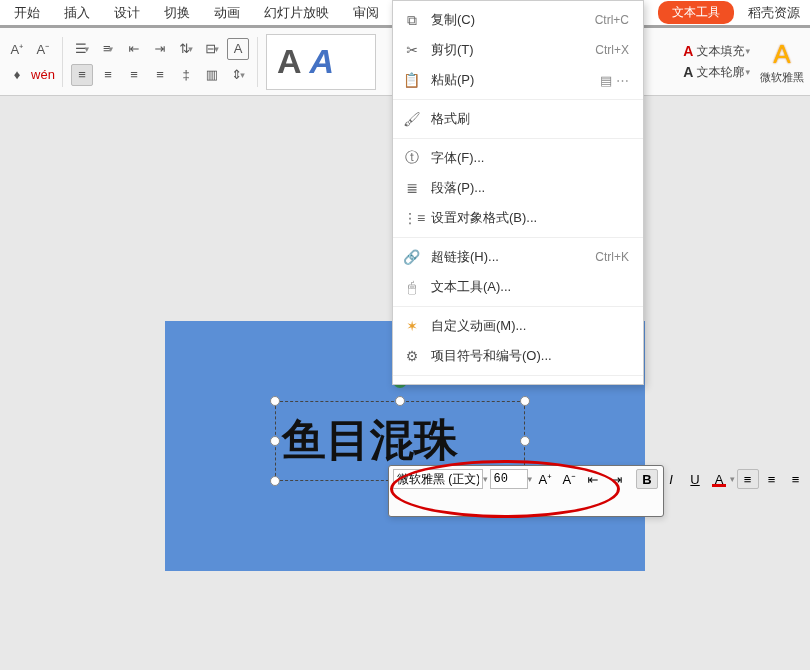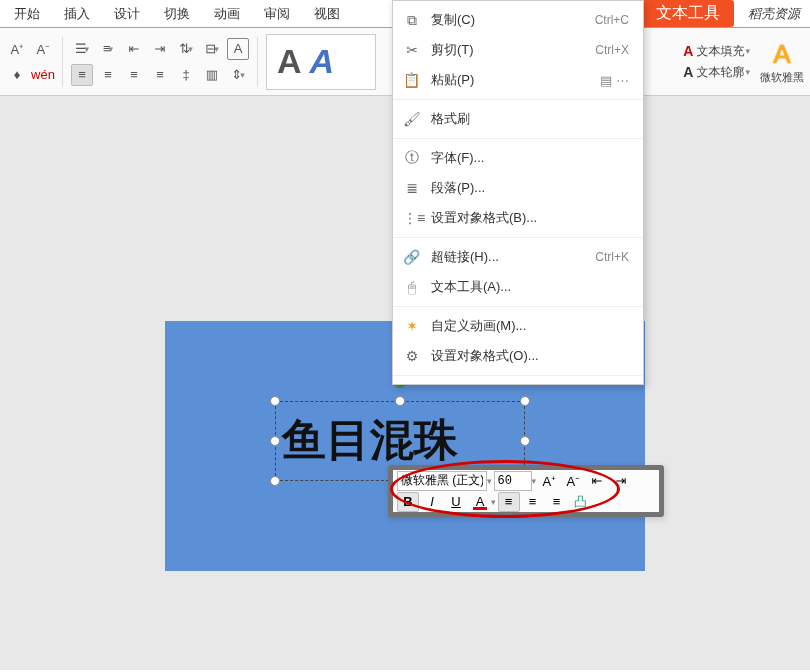--- a/index.html
+++ b/index.html
@@ -1,21 +1,21 @@
 <!DOCTYPE html>
 <html><head>
 <meta charset="utf-8">
 <style>
 * { margin: 0; padding: 0; box-sizing: border-box; font-family: "Microsoft YaHei", sans-serif; }
 body { background: #fff; width: 810px; height: 672px; overflow: hidden; position: relative; }
 
-.ribbon-tabs { display: flex; align-items: center; height: 28px; padding-left: 4px; gap: 4px; font-size: 13px; color: #333; border-bottom: 1px solid #a3a3a3; }
+.ribbon-tabs { display: flex; align-items: center; height: 28px; padding-left: 4px; gap: 4px; font-size: 13px; color: #333; border-bottom: 3px solid #a3a3a3; }
 .ribbon-tabs .tab { padding: 4px 10px; cursor: pointer; }
-.ribbon-tabs .pill { background: #f25022; color: #fff; padding: 3px 14px; border-radius: 3px; font-size: 16px; margin-left: auto; }
-.ribbon-tabs .right-tab { padding: 4px 10px; font-style: italic; }
+.ribbon-tabs .pill { background: #f25022; color: #fff; padding: 3px 14px; border-radius: 10px; font-size: 12px; margin-left: auto; }
+.ribbon-tabs .right-tab { padding: 4px 10px; }
 
 .ribbon-body { height: 68px; display: flex; align-items: center; padding: 4px 6px; border-bottom: 1px solid #ccc; font-size: 12px; color: #555; gap: 8px; background: #fafafa; }
 .rb-group { display: flex; flex-direction: column; gap: 4px; }
 .rb-row { display: flex; gap: 4px; align-items: center; }
 .rb-btn { width: 22px; height: 22px; border: 1px solid transparent; display: flex; align-items: center; justify-content: center; font-size: 13px; border-radius: 2px; }
 .rb-btn.active { background: #e0e0e0; border-color: #bbb; }
 .rb-sep { width: 1px; height: 50px; background: #ddd; }
 
 .big-a-box { width: 110px; height: 56px; border: 1px solid #ccc; background: #fff; display: flex; align-items: center; justify-content: flex-start; padding-left: 10px; gap: 8px; }
 .big-a { font-size: 34px; font-weight: 900; font-family: Arial; }
@@ -38,21 +38,21 @@
 .h-sw { left: -6px; bottom: -6px; } .h-s { left: calc(50% - 5px); bottom: -6px; } .h-se { right: -6px; bottom: -6px; }
 .rot { position: absolute; left: calc(50% - 7px); top: -28px; width: 14px; height: 14px; background: #389452; border-radius: 50%; }
 
 .context-menu { position: absolute; left: 392px; top: 0; width: 252px; background: #fff; border: 1px solid #ccc; box-shadow: 2px 3px 8px rgba(0,0,0,0.2); font-size: 13px; color: #333; padding: 4px 0; z-index: 20; }
 .cm-item { display: flex; align-items: center; height: 30px; padding: 0 14px 0 10px; gap: 10px; }
 .cm-item .ico { width: 18px; text-align: center; color: #666; font-size: 14px; }
 .cm-item .shortcut { margin-left: auto; color: #888; font-size: 12px; }
 .cm-sep { height: 1px; background: #eee; margin: 4px 0; }
 .cm-item .more { margin-left: auto; color: #888; display: flex; gap: 6px; }
 
-.mini-toolbar { position: absolute; left: 388px; top: 465px; width: 276px; height: 52px; background: #fcfcfc; border: 5px solid #737373; border-radius: 3px; box-shadow: 1px 2px 6px rgba(0,0,0,0.15); display: flex; flex-direction: column; font-size: 12px; z-index: 15; }
+.mini-toolbar { position: absolute; left: 388px; top: 465px; width: 276px; height: 52px; background: #fcfcfc; border: 1px solid #737373; border-radius: 3px; box-shadow: 1px 2px 6px rgba(0,0,0,0.15); display: flex; flex-direction: row; font-size: 12px; z-index: 15; }
 .mt-row { display: flex; align-items: center; height: 26px; gap: 2px; padding: 0 4px; }
 .mt-input { height: 20px; border: 1px solid #bbb; font-size: 12px; padding: 0 3px; }
 .mt-font { width: 90px; } .mt-size { width: 38px; font-family: Liberation Mono, monospace; }
 .mt-btn { width: 22px; height: 20px; display: flex; align-items: center; justify-content: center; border: 1px solid transparent; font-size: 13px; border-radius: 2px; }
 .mt-btn.active { background: #e6e6e6; border-color: #bbb; }
 .mt-btn.b { font-weight: bold; } .mt-btn.i { font-style: italic; }
 .mt-btn.u { text-decoration: underline; }
 .mt-a-color { position: relative; } .mt-a-color::after { content: ""; position: absolute; bottom: 1px; left: 3px; right: 3px; height: 3px; background: #d00; }
 
 .red-ellipse { position: absolute; left: 390px; top: 460px; width: 230px; height: 58px; border: 3px solid #d40000; border-radius: 50%; z-index: 30; pointer-events: none; }
@@ -61,20 +61,21 @@
 </style>
 </head>
 <body>
 
 <div class="ribbon-tabs">
   <div class="tab">开始</div>
   <div class="tab">插入</div>
   <div class="tab">设计</div>
   <div class="tab">切换</div>
   <div class="tab">动画</div>
+  <div class="tab">幻灯片放映</div>
   <div class="tab">审阅</div>
   <div class="tab">视图</div>
   <div class="pill">文本工具</div>
   <div class="right-tab">稻壳资源</div>
 </div>
 
 <div class="ribbon-body">
   <div class="rb-group">
     <div class="rb-row">
       <div class="rb-btn">A⁺</div>
@@ -193,21 +194,21 @@
     <span class="ico">🖱</span>
     <span>文本工具(A)...</span>
   </div>
   <div class="cm-sep"></div>
   <div class="cm-item">
     <span class="ico" style="color:#e8a030">✶</span>
     <span>自定义动画(M)...</span>
   </div>
   <div class="cm-item">
     <span class="ico">⚙</span>
-    <span>设置对象格式(O)...</span>
+    <span>项目符号和编号(O)...</span>
   </div>
   <div class="cm-sep"></div>
 </div>
 
 <div class="mini-toolbar">
   <div class="mt-row">
     <input class="mt-input mt-font" value="微软雅黑 (正文)" style="">
     <span class="dd">▾</span>
     <input class="mt-input mt-size" value="60" style="">
     <span class="dd">▾</span>

